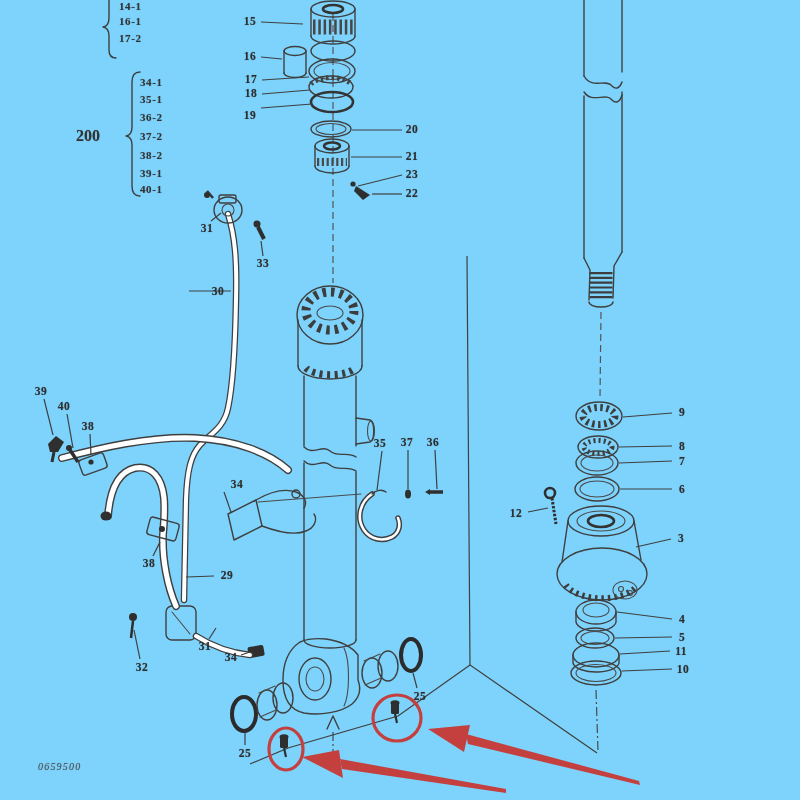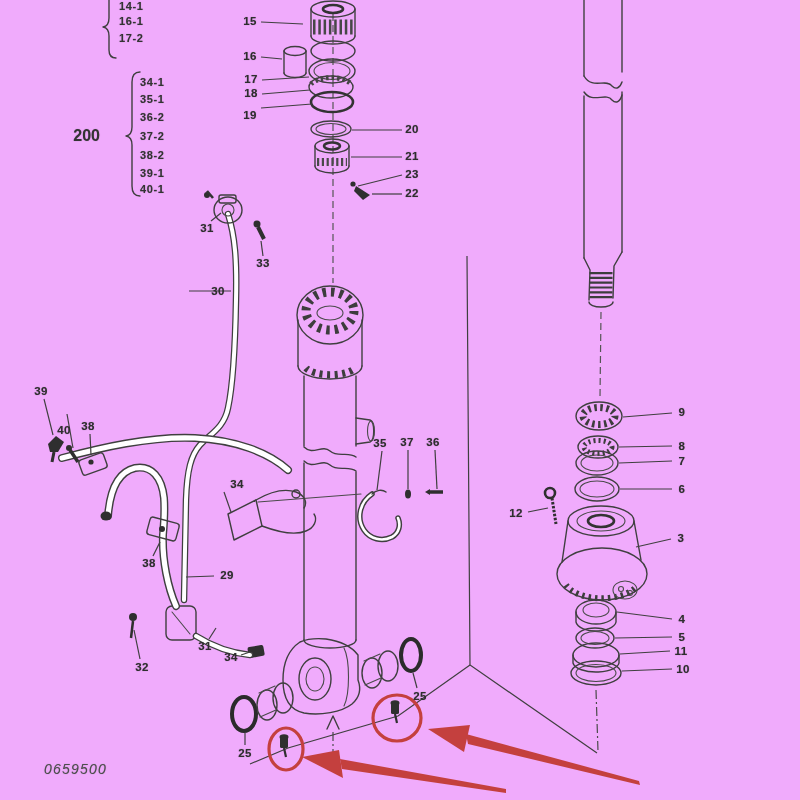--- a/index.html
+++ b/index.html
@@ -1,26 +1,26 @@
 <!DOCTYPE html>
 <html><head>
 <meta charset="utf-8">
 <style>
   html,body{margin:0;padding:0;background:#fff;}
-  .stage{position:relative;width:800px;height:800px;background:#f0abfc;overflow:hidden;
-         font-family:Liberation Sans, sans-serif;text-align:center;}
+  .stage{position:relative;width:800px;height:800px;background:#7dd3fc;overflow:hidden;
+         font-family:Liberation Serif, serif;text-align:center;}
   .stage svg{position:absolute;left:0;top:0;}
   .callout{position:absolute;transform:translate(-50%,-50%);font-size:11.5px;font-weight:700;
            color:#2e2e2e;letter-spacing:.4px;white-space:nowrap;
            text-shadow:0 0 1px rgba(45,45,45,.45);}
   .legend-item{position:absolute;transform:translate(0,-50%);font-size:11px;font-weight:700;
            color:#333;letter-spacing:.6px;white-space:nowrap;text-shadow:0 0 1px rgba(45,45,45,.4);}
   .legend-group-label{position:absolute;transform:translate(-100%,-50%);font-size:16px;font-weight:700;
            color:#333;text-shadow:0 0 1px rgba(45,45,45,.4);}
-  .doc-code{position:absolute;left:44px;top:761px;font-size:14px;font-style:italic;color:#4d4d4d;
+  .doc-code{position:absolute;left:38px;top:761px;font-size:10px;font-style:italic;color:#4d4d4d;
            letter-spacing:1.2px;text-shadow:0 0 1px rgba(77,77,77,.45);}
   
   .ln{stroke:#3f3f3f;stroke-width:1.4;fill:none;stroke-linecap:round;stroke-linejoin:round;}
   .lnt{stroke:#4a4a4a;stroke-width:1.1;fill:none;stroke-linecap:round;}
   .ln2{stroke:#333;stroke-width:2.6;fill:none;}
   .dkr{stroke:#2b2b2b;stroke-width:4;fill:none;}
   .dk{fill:#2f2f2f;stroke:none;}
   .pipe-o{stroke:#3f3f3f;stroke-width:6.5;fill:none;stroke-linecap:round;}
   .pipe-i{stroke:#ffffff;stroke-width:4;fill:none;stroke-linecap:round;}
   .hose-o{stroke:#3f3f3f;stroke-width:8;fill:none;stroke-linecap:round;}
@@ -367,21 +367,21 @@
   <div class="callout" style="left:251px;top:93px;">18</div>
   <div class="callout" style="left:250px;top:115px;">19</div>
   <div class="callout" style="left:412px;top:129px;">20</div>
   <div class="callout" style="left:412px;top:156px;">21</div>
   <div class="callout" style="left:412px;top:174px;">23</div>
   <div class="callout" style="left:412px;top:193px;">22</div>
   <div class="callout" style="left:207px;top:228px;">31</div>
   <div class="callout" style="left:263px;top:263px;">33</div>
   <div class="callout" style="left:178px;top:291px;margin-left:40px;">30</div>
   <div class="callout" style="left:41px;top:391px;">39</div>
-  <div class="callout" style="left:64px;top:406px;margin-top:24px;">40</div>
+  <div class="callout" style="left:64px;top:406px;">40</div>
   <div class="callout" style="left:88px;top:426px;">38</div>
   <div class="callout" style="left:237px;top:484px;">34</div>
   <div class="callout" style="left:380px;top:443px;">35</div>
   <div class="callout" style="left:407px;top:442px;">37</div>
   <div class="callout" style="left:433px;top:442px;">36</div>
   <div class="callout" style="left:149px;top:563px;">38</div>
   <div class="callout" style="left:227px;top:575px;">29</div>
   <div class="callout" style="left:142px;top:667px;">32</div>
   <div class="callout" style="left:205px;top:646px;">31</div>
   <div class="callout" style="left:231px;top:657px;">34</div>

